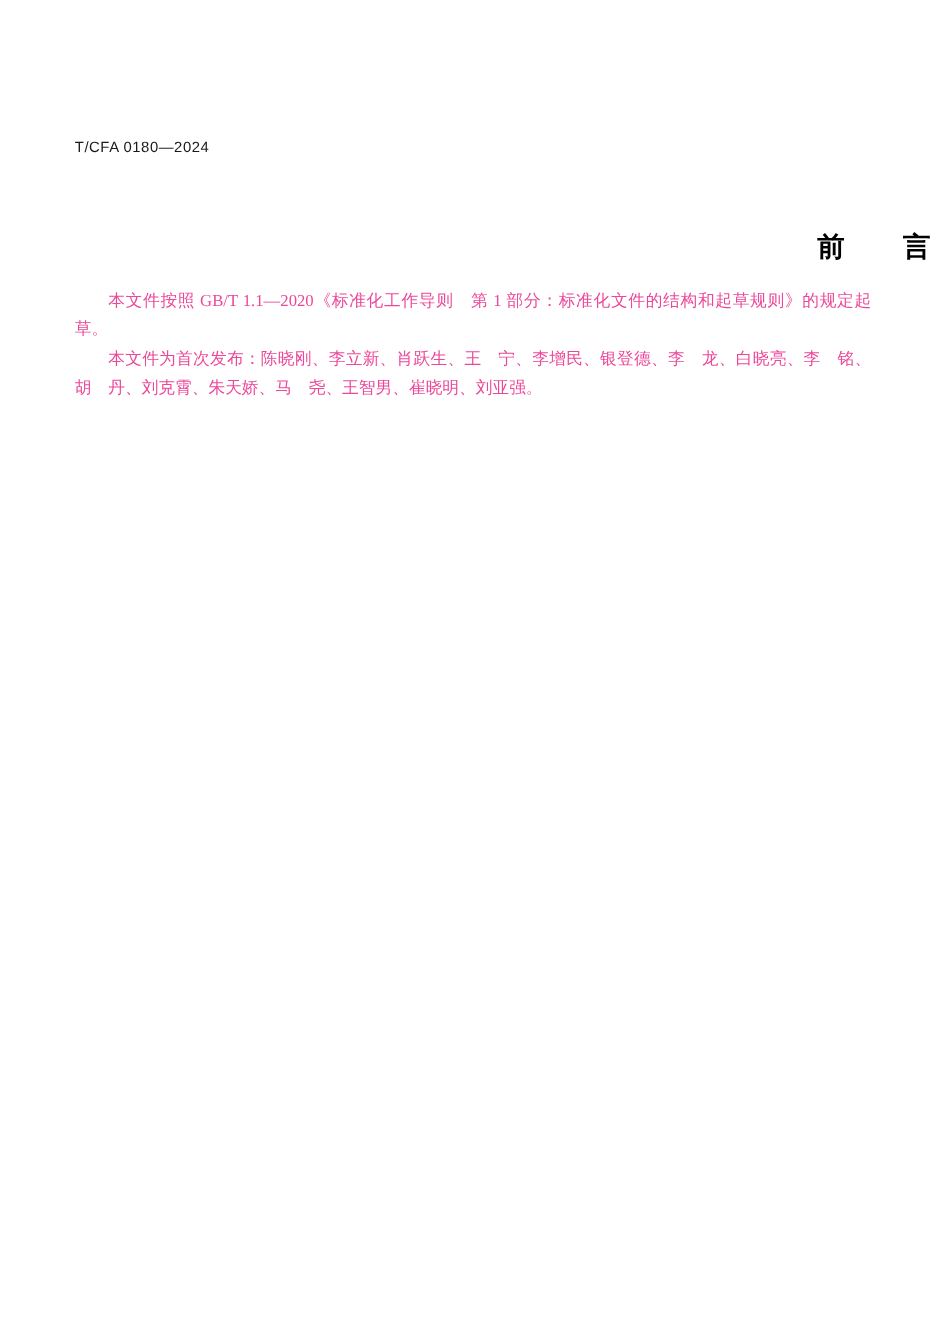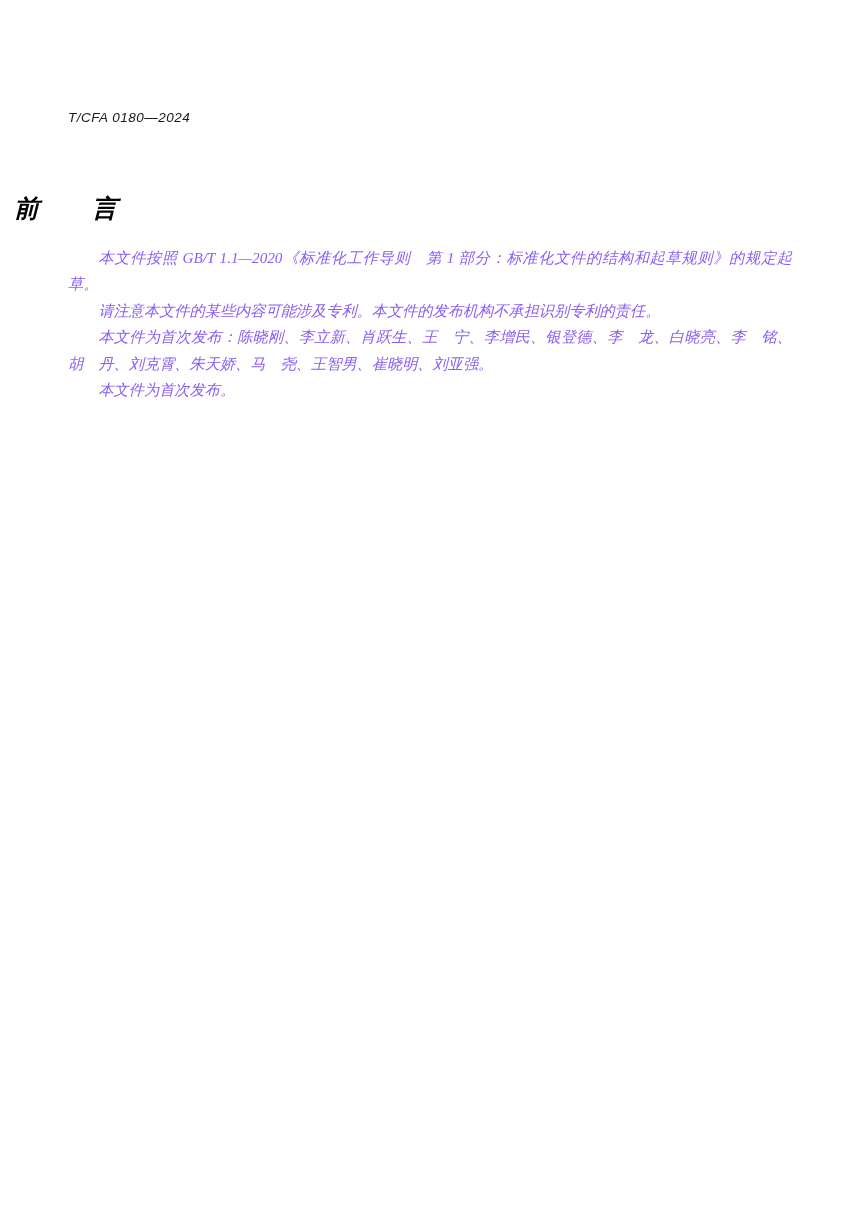--- a/index.html
+++ b/index.html
@@ -8,56 +8,55 @@
     background: #ffffff;
   }
   body {
     font-family: "Liberation Serif", "DejaVu Serif", serif;
     color: #000000;
   }
   .page {
     position: relative;
     width: 860px;
     height: 851px;
-    margin: 0 auto;
+    margin: 16px auto;
     background: #ffffff;
     overflow: hidden;
-    font-style: italic;
   }
   .header-code {
     position: absolute;
     left: 68px;
     top: 110px;
     font-family: "Liberation Sans", "DejaVu Sans", sans-serif;
     font-size: 13.5px;
     letter-spacing: 0.5px;
     color: #1a1a1a;
   }
   .doc-title {
     position: absolute;
     left: 0;
     right: 0;
     top: 192px;
-    text-align: left;
+    text-align: right;
     font-family: "Liberation Serif", "DejaVu Serif", serif;
     font-size: 25px;
     font-weight: bold;
     letter-spacing: 14px;
     text-indent: 14px;
     color: #000000;
   }
   .body-block {
     position: absolute;
     left: 68px;
     top: 245px;
     width: 724px;
     font-size: 15.2px;
     line-height: 1.72;
     text-align: justify;
-    color: #8b5cf6;
+    color: #ec4899;
   }
   .para {
     margin: 0 0 0.5px 0;
     text-indent: 2em;
   }
   .nowrapish {
     white-space: pre-wrap;
   }
   .footer-page {
     position: absolute;
@@ -72,20 +71,18 @@
 <body>
 
 <div class="page">
 
   <div class="header-code">T/CFA 0180—2024</div>
 
   <div class="doc-title">前　言</div>
 
   <div class="body-block">
     <p class="para nowrapish">本文件按照 GB/T 1.1—2020《标准化工作导则　第 1 部分：标准化文件的结构和起草规则》的规定起草。</p>
-    <p class="para nowrapish">请注意本文件的某些内容可能涉及专利。本文件的发布机构不承担识别专利的责任。</p>
     <p class="para nowrapish">本文件为首次发布：陈晓刚、李立新、肖跃生、王　宁、李增民、银登德、李　龙、白晓亮、李　铭、胡　丹、刘克霄、朱天娇、马　尧、王智男、崔晓明、刘亚强。</p>
-    <p class="para nowrapish">本文件为首次发布。</p>
   </div>
 
   <div class="footer-page">II</div>
 
 </div>
 
 </body></html>

